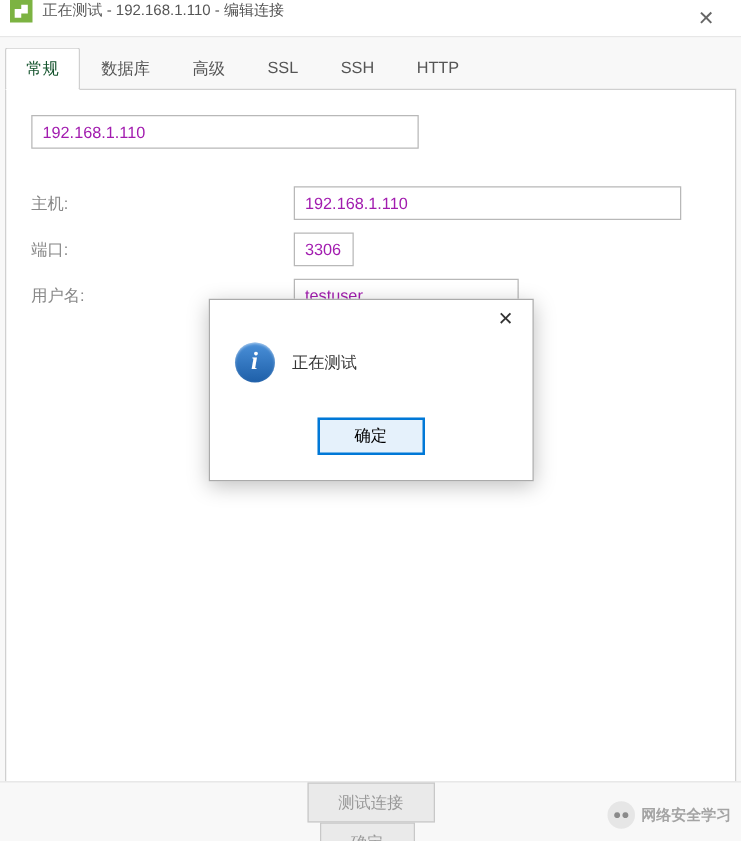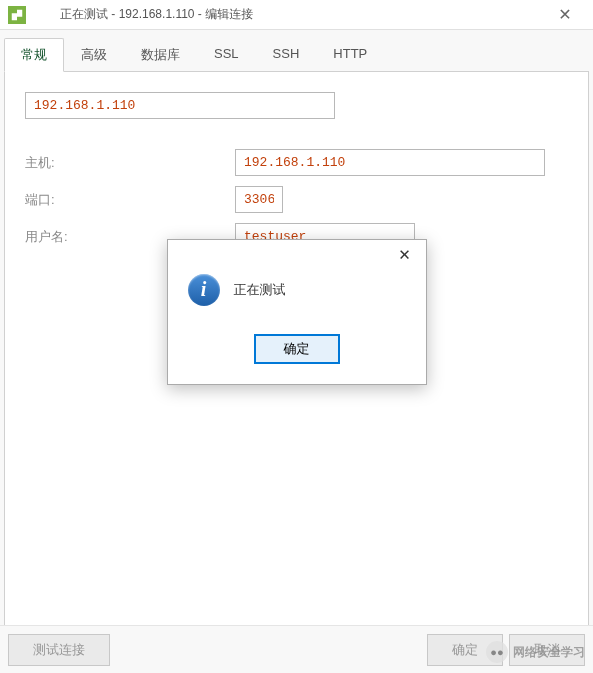--- a/index.html
+++ b/index.html
@@ -1,40 +1,40 @@
 <!DOCTYPE html>
 <html><head>
   <meta charset="utf-8">
   <style>
     * { box-sizing: border-box; margin: 0; padding: 0; }
     body { font-family: "Microsoft YaHei", "Segoe UI", sans-serif; font-size: 13px; background: #f0f0f0; width: 593px; height: 673px; overflow: hidden; position: relative; }
     
-    .titlebar { height: 30px; background: #fff; border-bottom: 1px solid #e0e0e0; display: flex; align-items: center; padding: 0 8px; gap: 26px; }
+    .titlebar { height: 30px; background: #fff; border-bottom: 1px solid #e0e0e0; display: flex; align-items: flex-start; padding: 0 8px; }
     .titlebar-icon { width: 18px; height: 18px; background: #7cb342; display: flex; align-items: center; justify-content: center; margin-right: 8px; }
     .titlebar-icon svg { width: 14px; height: 14px; }
     .titlebar-text { flex: 1; color: #555; font-size: 12px; }
     .titlebar-close { width: 40px; height: 30px; display: flex; align-items: center; justify-content: center; cursor: pointer; color: #666; font-size: 16px; }
     
     .main-window { background: #f8f8f8; height: 643px; position: relative; }
     
     .tabs { display: flex; padding: 8px 4px 0 4px; background: #f8f8f8; }
     .tab { padding: 7px 16px; color: #555; cursor: pointer; font-size: 13px; border: 1px solid transparent; border-bottom: none; }
     .tab.active { background: #fff; border: 1px solid #d0d0d0; border-bottom: 1px solid #fff; color: #14532d; border-radius: 2px 2px 0 0; }
     
     .content { background: #fff; border: 1px solid #d0d0d0; margin: 0 4px; padding: 20px; height: 555px; margin-top: -1px; }
     
     .form-row { display: flex; align-items: center; margin-bottom: 10px; }
     .form-row.gap { margin-bottom: 30px; }
     .form-label { width: 210px; color: #888; font-size: 13px; }
-    .form-input { border: 1px solid #b8b8b8; padding: 5px 8px; font-size: 13px; color: #c2410c; background: #fff; outline: none; font-family: Liberation Mono, monospace; }
+    .form-input { border: 1px solid #b8b8b8; padding: 5px 8px; font-size: 13px; color: #a21caf; background: #fff; outline: none; }
     .form-input.wide { width: 310px; }
     .form-input.narrow { width: 48px; }
     .form-input.med { width: 180px; }
     
-    .bottom-bar { position: absolute; bottom: 0; left: 0; right: 0; height: 48px; background: #f8f8f8; display: flex; align-items: center; padding: 0 8px; border-top: 1px solid #e5e5e5; }
+    .bottom-bar { position: absolute; bottom: 0; left: 0; right: 0; height: 48px; background: #f8f8f8; display: flex; align-items: center; padding: 0 8px; border-top: 1px solid #e5e5e5; flex-direction: column; }
     .btn { padding: 6px 24px; background: #e8e8e8; border: 1px solid #c0c0c0; color: #888; cursor: pointer; font-size: 13px; }
     .btn.disabled { opacity: 0.85; }
     .spacer { flex: 1; }
     
     .watermark { position: absolute; right: 8px; bottom: 10px; display: flex; align-items: center; gap: 5px; opacity: 0.75; z-index: 200; }
     .watermark-icon { width: 22px; height: 22px; border-radius: 50%; background: #e0e0e0; display: flex; align-items: center; justify-content: center; font-size: 11px; color: #666; }
     .watermark-text { color: #888; font-size: 12px; font-weight: bold; }
     
     .modal-overlay { position: absolute; top: 0; left: 0; right: 0; bottom: 0; display: flex; align-items: center; justify-content: center; z-index: 100; pointer-events: none; }
     .modal { width: 260px; background: #fff; border: 1px solid #aaa; box-shadow: 0 4px 16px rgba(0,0,0,0.25); pointer-events: auto; position: relative; top: -25px; }
@@ -56,22 +56,22 @@
       </svg>
   </div>
   <div class="titlebar-text">正在测试 - 192.168.1.110 - 编辑连接</div>
   <div class="titlebar-close">✕</div>
 </div>
 
 <div class="main-window">
 
   <div class="tabs">
     <div class="tab active">常规</div>
+    <div class="tab">数据库</div>
     <div class="tab">高级</div>
-    <div class="tab">数据库</div>
     <div class="tab">SSL</div>
     <div class="tab">SSH</div>
     <div class="tab">HTTP</div>
   </div>
 
   <div class="content">
 
     <div class="form-row gap">
       <input class="form-input wide" value="192.168.1.110" style="">
     </div>

